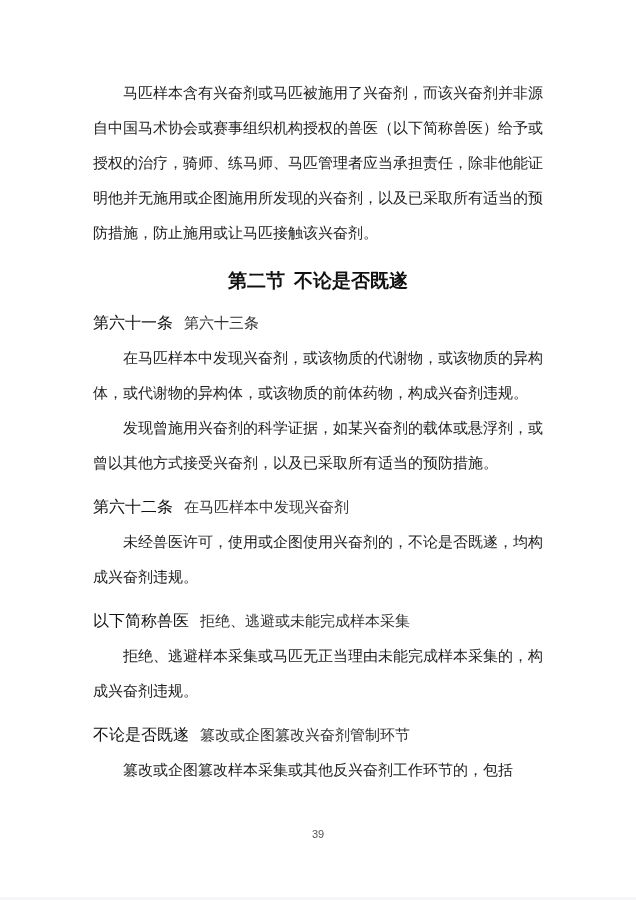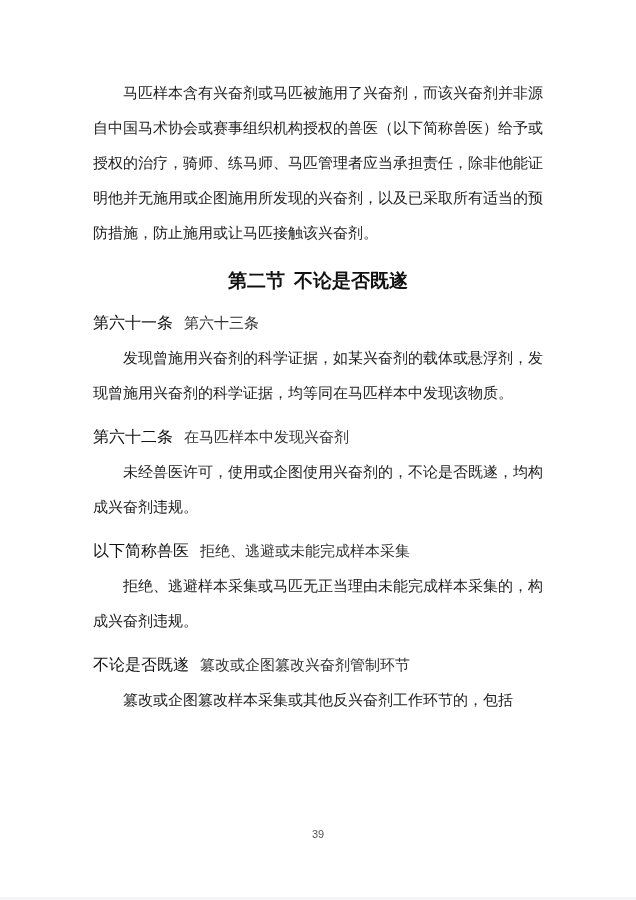--- a/index.html
+++ b/index.html
@@ -87,21 +87,22 @@
     <p class="para">马匹样本含有兴奋剂或马匹被施用了兴奋剂，而该兴奋剂并非源自中国马术协会或赛事组织机构授权的兽医（以下简称兽医）给予或授权的治疗，骑师、练马师、马匹管理者应当承担责任，除非他能证明他并无施用或企图施用所发现的兴奋剂，以及已采取所有适当的预防措施，防止施用或让马匹接触该兴奋剂。</p>
 
     <h2 class="section-heading">
       <span class="sec-label">第二节</span><span>不论是否既遂</span>
     </h2>
 
     <div>
       <p class="article-heading">
         <span class="art-num">第六十一条</span><span class="art-title">第六十三条</span>
       </p>
-      <p class="para">发现曾施用兴奋剂的科学证据，如某兴奋剂的载体或悬浮剂，发现曾施用兴奋剂的科学证据，均等同在马匹样本中发现该物质。</p>
+      <p class="para">在马匹样本中发现兴奋剂，或该物质的代谢物，或该物质的异构体，或代谢物的异构体，或该物质的前体药物，构成兴奋剂违规。</p>
+      <p class="para">发现曾施用兴奋剂的科学证据，如某兴奋剂的载体或悬浮剂，或曾以其他方式接受兴奋剂，以及已采取所有适当的预防措施。</p>
     </div>
 
     <div>
       <p class="article-heading">
         <span class="art-num">第六十二条</span><span class="art-title">在马匹样本中发现兴奋剂</span>
       </p>
       <p class="para">未经兽医许可，使用或企图使用兴奋剂的，不论是否既遂，均构成兴奋剂违规。</p>
     </div>
 
     <div>

